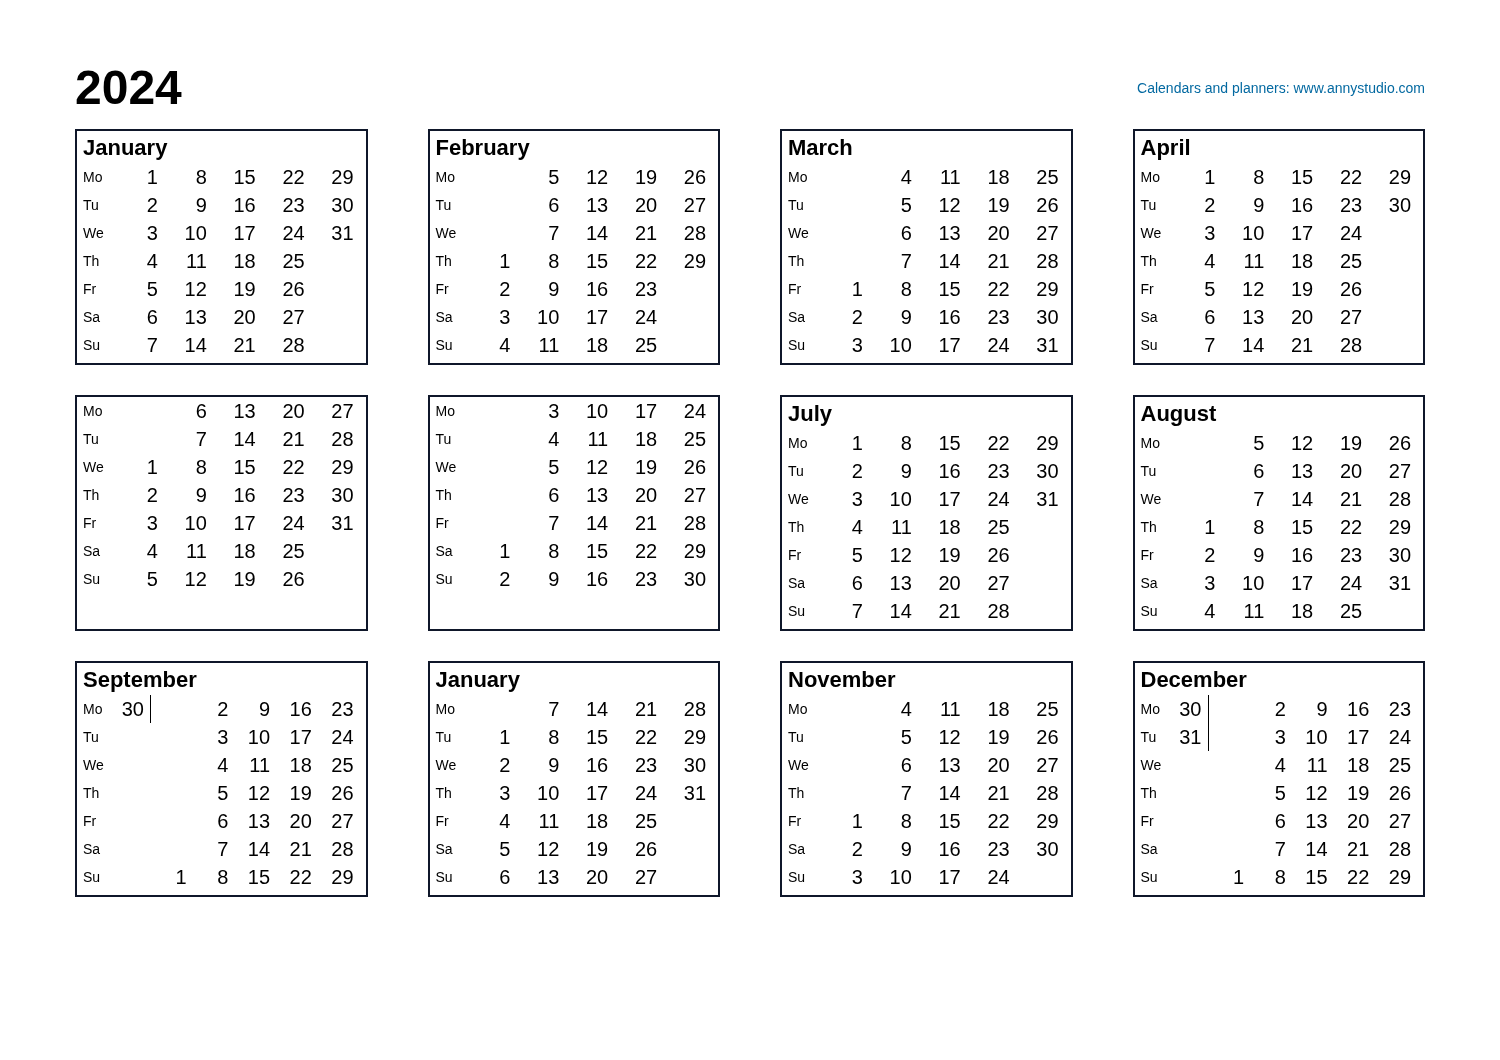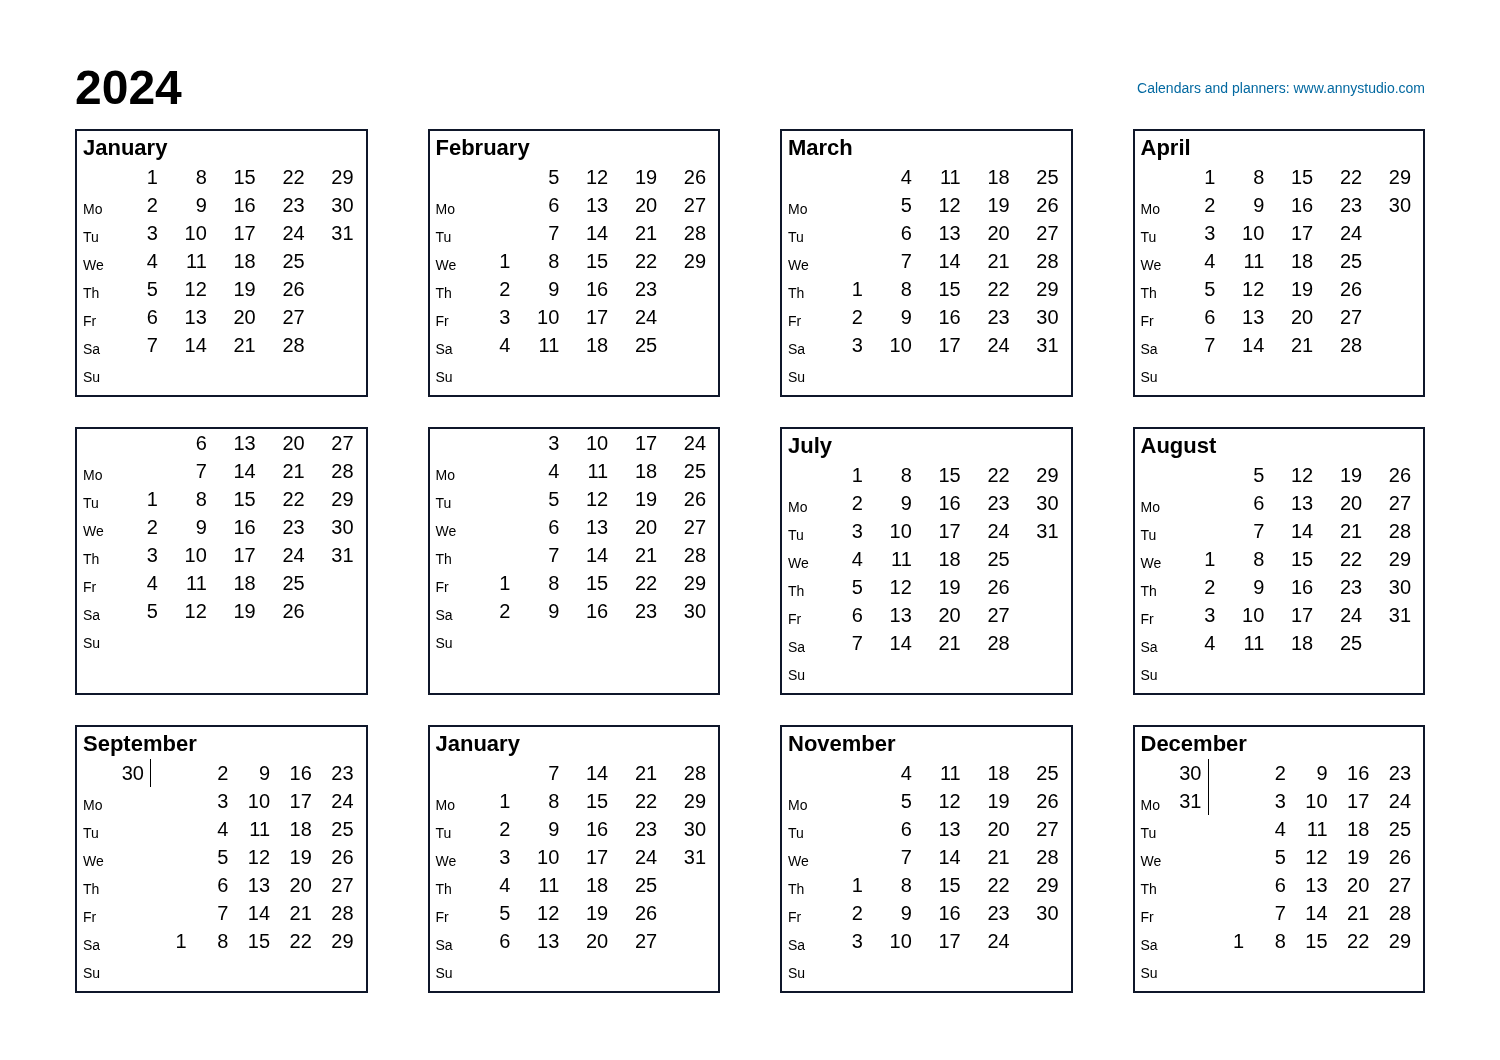--- a/index.html
+++ b/index.html
@@ -45,21 +45,20 @@
       color: #000;
     }
     .month-body {
       display: flex;
       padding: 0 6px 4px 6px;
     }
     .day-labels {
       display: flex;
       flex-direction: column;
       margin-right: 8px;
-      margin-top: 32px;
     }
     .day-label {
       font-size: 14px;
       height: 28px;
       line-height: 28px;
       width: 24px;
       color: #000;
     }
     .weeks {
       display: flex;

